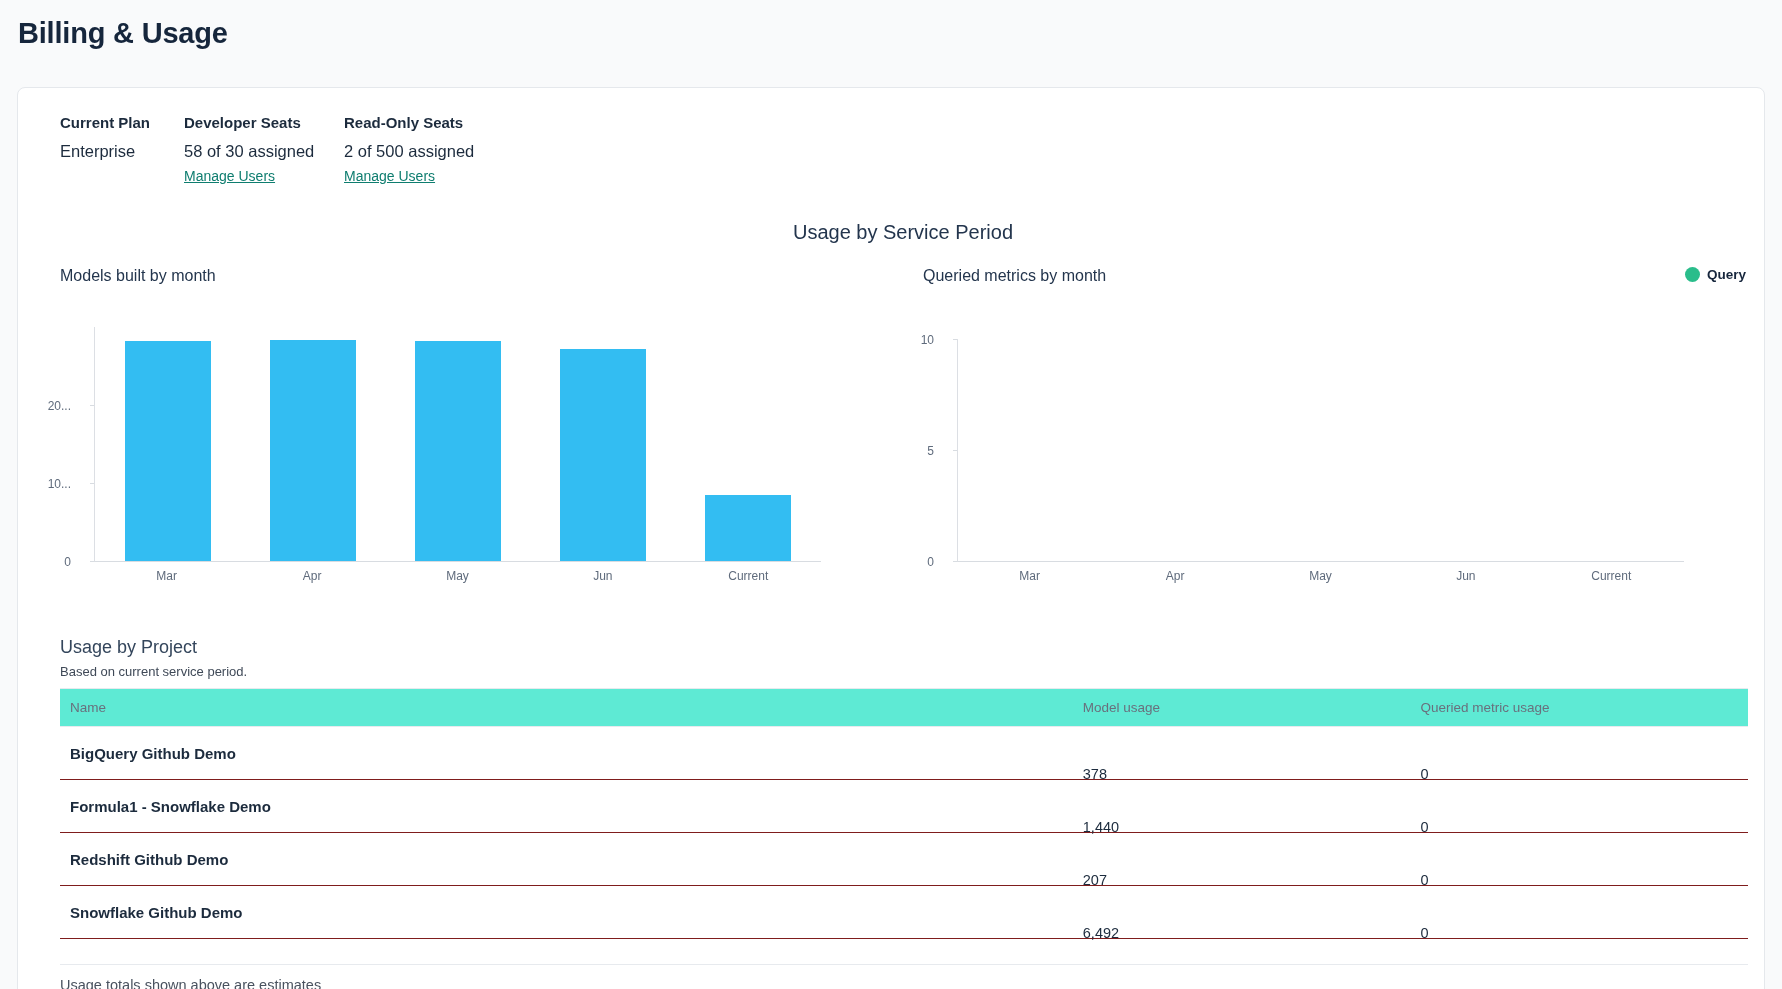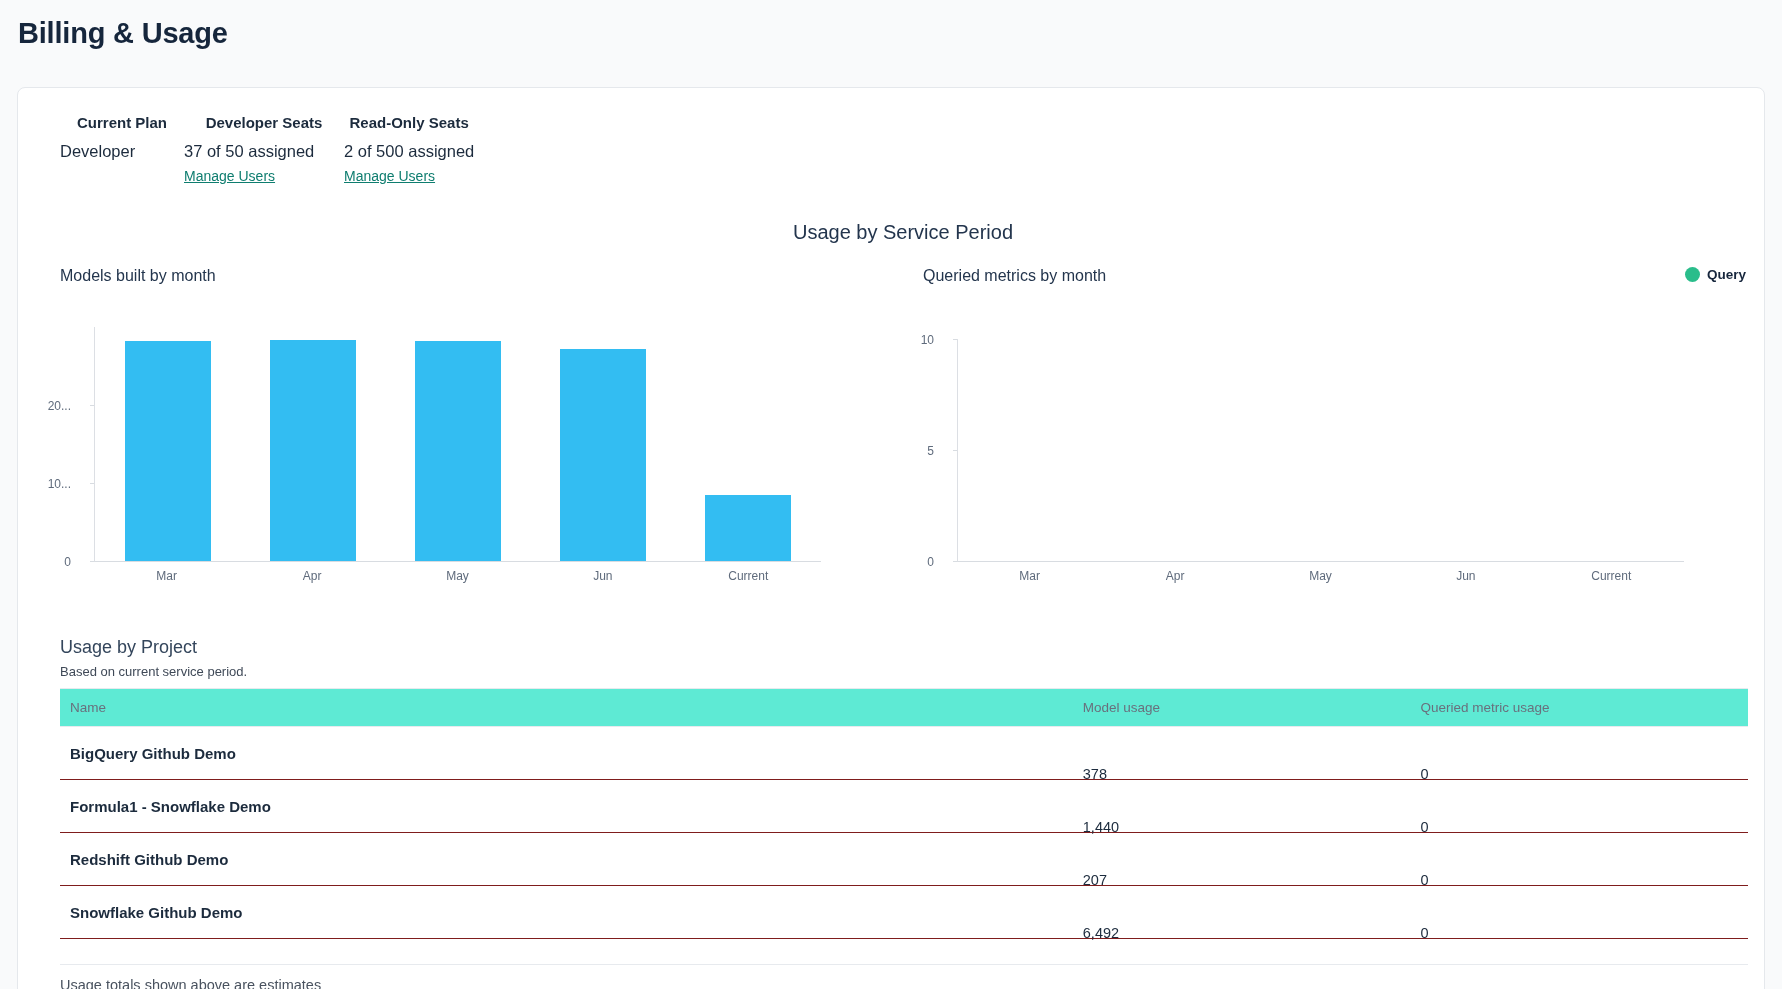--- a/index.html
+++ b/index.html
@@ -19,21 +19,21 @@
     position:absolute; left:17px; top:87px; width:1748px; height:1000px;
     background:#ffffff; border:1px solid #e5e8ec; border-radius:8px;
     padding:26px 18px 0 42px;
   }
 
   
   .plan-summary { display:flex; align-items:flex-start; }
   .plan-col { display:flex; flex-direction:column; }
   .plan-col.c1 { min-width:124px; }
   .plan-col.c2 { min-width:160px; }
-  .plan-label { font-size:15px; font-weight:700; line-height:18px;text-align:center; }
+  .plan-label { font-size:15px; font-weight:700; line-height:18px; }
   .plan-value { font-size:16.5px; line-height:20px; margin-top:9px; }
   .manage-link {
     font-size:14px; line-height:17px; margin-top:7px; align-self:flex-start;
     color:#0e7d6f; text-decoration:underline; cursor:pointer;
   }
 
   .section-title { font-size:20px; font-weight:400; margin:36px 0 0 0; color:#23354d;text-align:center; }
 
   
   .charts-row { position:relative; margin-top:22px; display:flex; }
@@ -86,25 +86,25 @@
 
 <div class="page-header">
   <h1 class="page-title">Billing &amp; Usage</h1>
 </div>
 
 <div class="card">
 
   <div class="plan-summary">
     <div class="plan-col c1">
       <div class="plan-label">Current Plan</div>
-      <div class="plan-value">Developer</div>
+      <div class="plan-value">Enterprise</div>
     </div>
     <div class="plan-col c2">
       <div class="plan-label">Developer Seats</div>
-      <div class="plan-value">37 of 50 assigned</div>
+      <div class="plan-value">58 of 30 assigned</div>
       <a class="manage-link">Manage Users</a>
     </div>
     <div class="plan-col">
       <div class="plan-label">Read-Only Seats</div>
       <div class="plan-value">2 of 500 assigned</div>
       <a class="manage-link">Manage Users</a>
     </div>
   </div>
 
   <h2 class="section-title">Usage by Service Period</h2>

